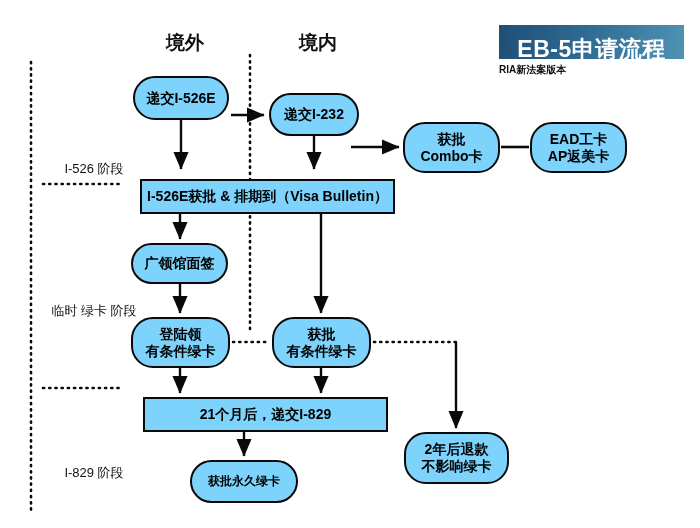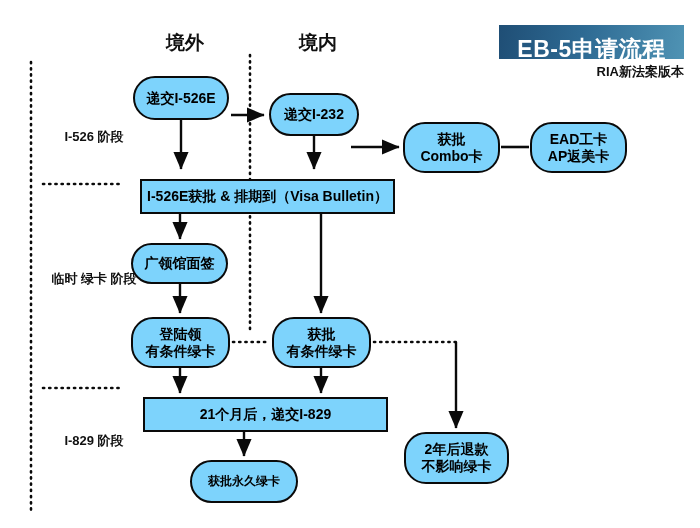--- a/index.html
+++ b/index.html
@@ -15,35 +15,35 @@
   #title-banner{
     position:absolute;left:499px;top:25px;width:185px;height:34px;
     background:linear-gradient(100deg,#1f4e75 0%,#2e6a93 45%,#4f93b4 100%);
     display:flex;align-items:center;justify-content:center;
   }
   #title-banner span{
     color:#ffffff;font-size:23px;font-weight:bold;letter-spacing:0.5px;margin-top:14px;
   }
   #subtitle{
     position:absolute;left:499px;top:63px;width:185px;
-    text-align:right;font-size:13px;font-weight:bold;color:#111;
+    font-size:10px;font-weight:bold;color:#111;
   }
 
   
   .col-header{
     position:absolute;font-size:19px;font-weight:bold;color:#111;
     text-align:center;
   }
   #col-header-overseas{left:135px;top:30px;width:100px;}
   #col-header-domestic{left:268px;top:30px;width:100px;}
 
   
   .stage-label{
-    position:absolute;font-size:13px;font-weight:bold;color:#111;
-    text-align:center;line-height:18px;width:96px;
+    position:absolute;font-size:13px;font-weight:normal;color:#111;
+    text-align:center;line-height:18px;width:96px;margin-top:32px;
   }
   #stage-label-0{left:46px;top:128px;}
   #stage-label-1{left:46px;top:270px;}
   #stage-label-2{left:46px;top:432px;}
 
   
   .node{
     position:absolute;box-sizing:border-box;
     border:2.5px solid #0a0a0a;background:#7dd3fc;
     display:flex;align-items:center;justify-content:center;

